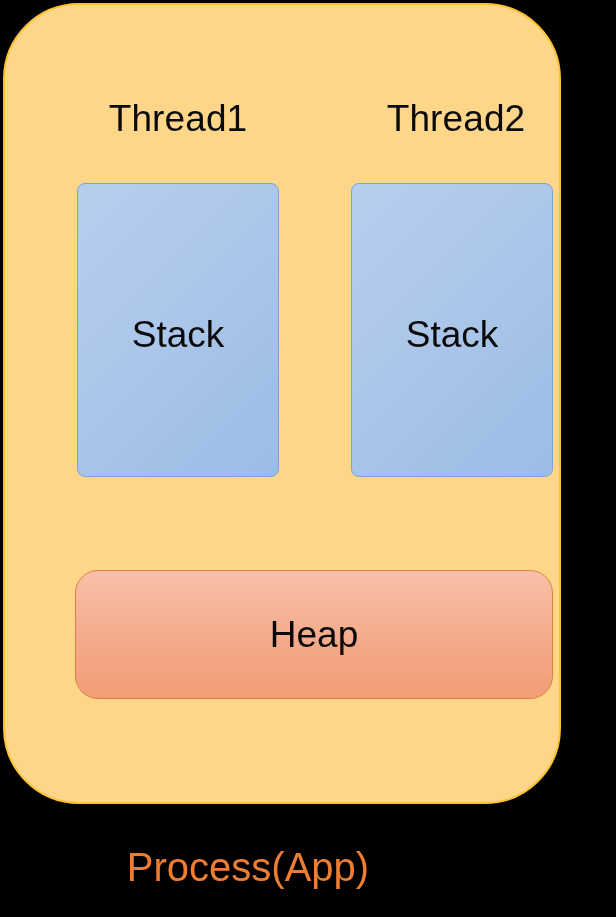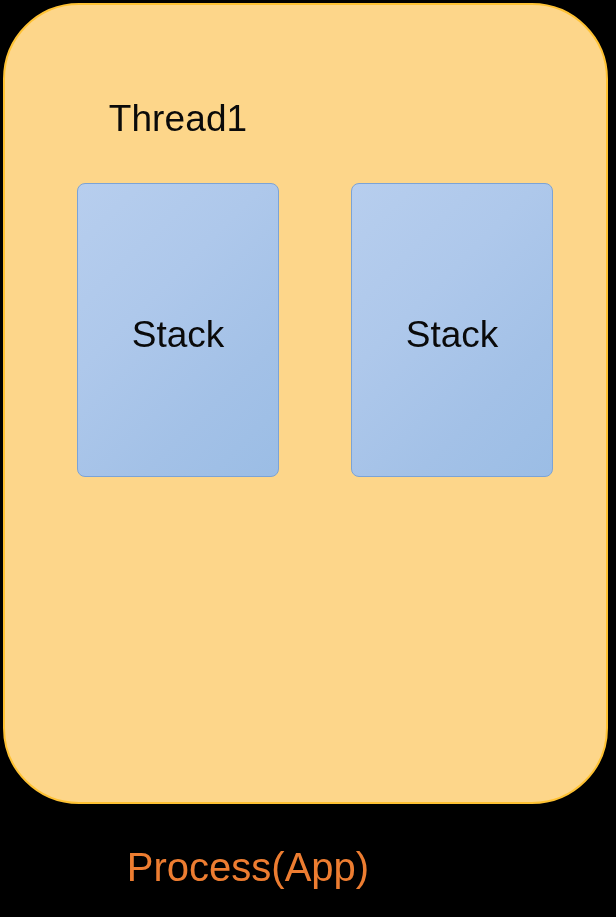--- a/index.html
+++ b/index.html
@@ -21,21 +21,21 @@
     width: 616px;
     height: 917px;
     background: #000000;
   }
 
   
   .process-box {
     position: absolute;
     left: 3px;
     top: 3px;
-    width: 605px;
+    width: 558px;
     height: 801px;
     box-sizing: border-box;
     background: #FDD68A;
     border: 2px solid #FFC233;
     border-radius: 76px;
     padding-left: 24px;
   }
 
   
   .thread-label {
@@ -119,27 +119,31 @@
 </style>
 </head>
 <body>
 
 <div id="canvas">
 
   <div class="process-box">
 
     <div class="thread-label t1">Thread1</div>
 
+    <div class="thread-label t2">Thread2</div>
 
     <div class="stack-box s1">
       <div class="stack-label">Stack</div>
     </div>
 
     <div class="stack-box s2">
       <div class="stack-label">Stack</div>
     </div>
 
+    <div class="heap-box">
+      <div class="heap-label">Heap</div>
+    </div>
 
   </div>
 
   <div class="caption">Process(App)</div>
 
 </div>
 
 </body></html>

